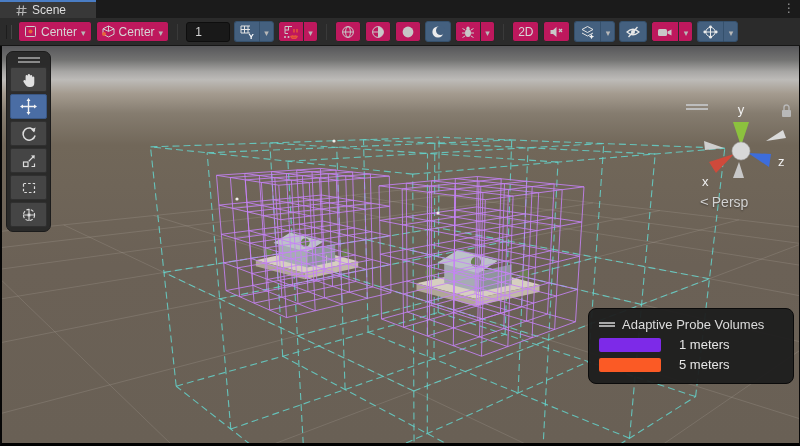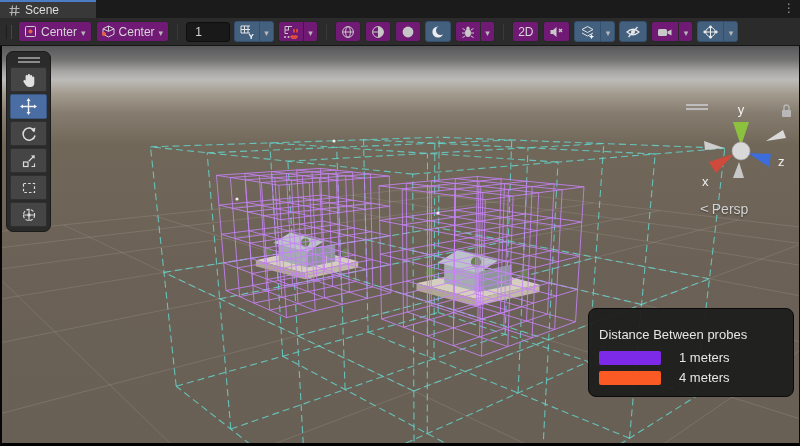--- a/index.html
+++ b/index.html
@@ -3,30 +3,30 @@
 <meta charset="utf-8">
 <style>
   * { margin:0; padding:0; box-sizing:border-box; }
   html,body { width:800px; height:446px; overflow:hidden; background:#1b1b1b;
     font-family:"Liberation Sans","DejaVu Sans",sans-serif; }
   .window { width:800px; height:446px; display:flex; flex-direction:column; }
 
   
   .tabbar { height:18px; background:#1b1b1b; display:flex; align-items:flex-end; position:relative; }
   .tab { height:18px; width:96px; background:#383838; border-top:2px solid #4a7dc4;
-    display:flex; align-items:center; gap:5px; padding-left:9px; color:#dedede; font-size:12px; }
+    display:flex; align-items:center; gap:5px; padding-left:16px; color:#dedede; font-size:12px; }
   .kebab { position:absolute; right:6px; top:1px; color:#9a9a9a; font-size:12px; cursor:pointer; }
   .kebab::after { content:"⋮"; letter-spacing:-1px; }
 
   
   .toolbar { height:28px; background:#2b2b2b; border-bottom:1px solid #161616;
     display:flex; align-items:center; padding:0 4px; gap:4px; color:#d4d4d4; }
   .grip { width:6px; height:14px; border-left:1px solid #1d1d1d; border-right:1px solid #454545; margin:0 2px; }
   .sep { width:1px; height:16px; background:#1f1f1f; border-right:1px solid #3a3a3a; margin:0 4px; }
-  .tbtn { height:21px; background:#701a75; border:1px solid #282828; border-radius:3px;
+  .tbtn { height:21px; background:#be185d; border:1px solid #282828; border-radius:3px;
     display:flex; align-items:center; justify-content:center; padding:0 5px; gap:4px;
     font-size:12px; color:#d6d6d6; cursor:pointer; }
   .tbtn.active { background:#44607f; border-color:#35506c; }
   .combo { display:flex; }
   .combo .tbtn.main { border-radius:3px 0 0 3px; border-right:none; }
   .combo .tbtn.arr-btn { border-radius:0 3px 3px 0; width:15px; padding:0; border-left:1px solid #2a2a2a; }
   .combo .tbtn.arr-btn.active { border-left-color:#35506c; }
   .arr::after { content:"▾"; font-size:9px; color:#b8b8b8; line-height:1; }
   .field { width:44px; height:20px; background:#191919; border:1px solid #0e0e0e; border-radius:3px;
     color:#d5d5d5; font-size:12px; padding-left:8px; outline:none; font-family:inherit; }
@@ -45,21 +45,21 @@
   .tools .handle { width:22px; margin:2px auto 4px; border-top:2px solid #8a8a8a; border-bottom:2px solid #8a8a8a; height:6px; }
   .tool { width:37px; height:25px; background:#454545; border:1px solid #303030; margin-top:2px;
     display:flex; align-items:center; justify-content:center; cursor:pointer; border-radius:2px; }
   .tool:first-of-type { margin-top:0; }
   .tool.active { background:#4a6da4; border-color:#3a5784; }
 
   
   .gizmo { position:absolute; left:668px; top:50px; width:128px; height:120px; }
   .gizmo .handle { position:absolute; left:16px; top:8px; width:22px; height:6px;
     border-top:2px solid #bdbdbd; border-bottom:2px solid #bdbdbd; }
-  .persp { position:absolute; left:30px; top:104px; color:#d2d2d2; font-size:14px;
+  .persp { position:absolute; left:30px; top:97px; color:#d2d2d2; font-size:14px;
     text-shadow:0 1px 2px rgba(0,0,0,0.45); display:flex; align-items:center; gap:3px; cursor:pointer; }
   .persp .chev::before { content:"<"; font-size:15px; transform:scaleY(0.8); display:inline-block; }
 
   
   .legend { position:absolute; left:586px; top:262px; width:206px; background:rgba(30,30,30,0.95);
     border:1px solid #0b0b0b; border-radius:8px; padding:8px 10px 11px; color:#e3e3e3; }
   .legend .hdr { display:flex; align-items:center; gap:7px; font-size:13px; color:#dcdcdc; }
   .legend .handle { width:16px; height:5px; border-top:2px solid #a8a8a8; border-bottom:2px solid #a8a8a8; cursor:grab; }
   .legend .sub { font-size:13px; margin:10px 0 8px; color:#e6e6e6; }
   .legend-row { display:flex; align-items:center; gap:18px; margin-top:5px; }
@@ -533,26 +533,29 @@
           <path d="M114 14 v-2.5 a2.5 2.5 0 0 1 5 0 V14" fill="none" stroke="#b8b8b8" stroke-width="1.4"></path>
         </g>
       </svg>
       <div class="persp">
         <span class="chev"></span>
         <span>Persp</span>
       </div>
     </div>
 
     <div class="legend">
-      <div class="sub">Distance Between probes</div>
+      <div class="hdr">
+        <div class="handle"></div>
+        <span>Adaptive Probe Volumes</span>
+      </div>
       <div>
           <div class="legend-row">
             <span class="swatch" style="background: rgb(125, 42, 232);"></span>
             <span class="legend-label">1 meters</span>
           </div>
           <div class="legend-row">
             <span class="swatch" style="background: rgb(251, 90, 37);"></span>
-            <span class="legend-label">4 meters</span>
+            <span class="legend-label">5 meters</span>
           </div>
         </div>
     </div>
   </div>
 </div>
 
 </body></html>

